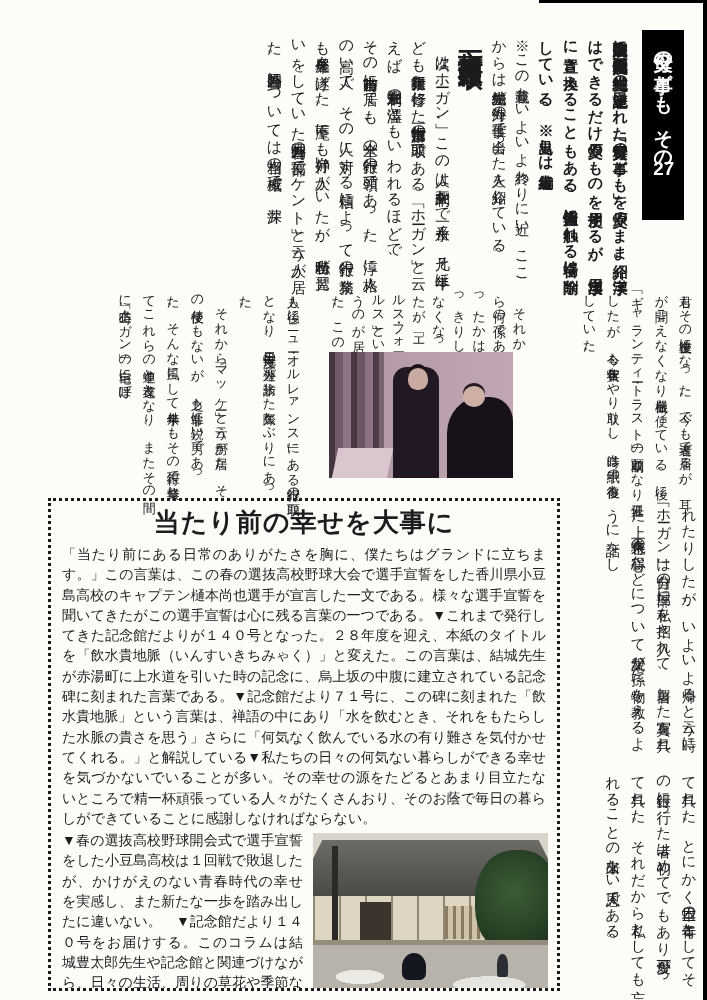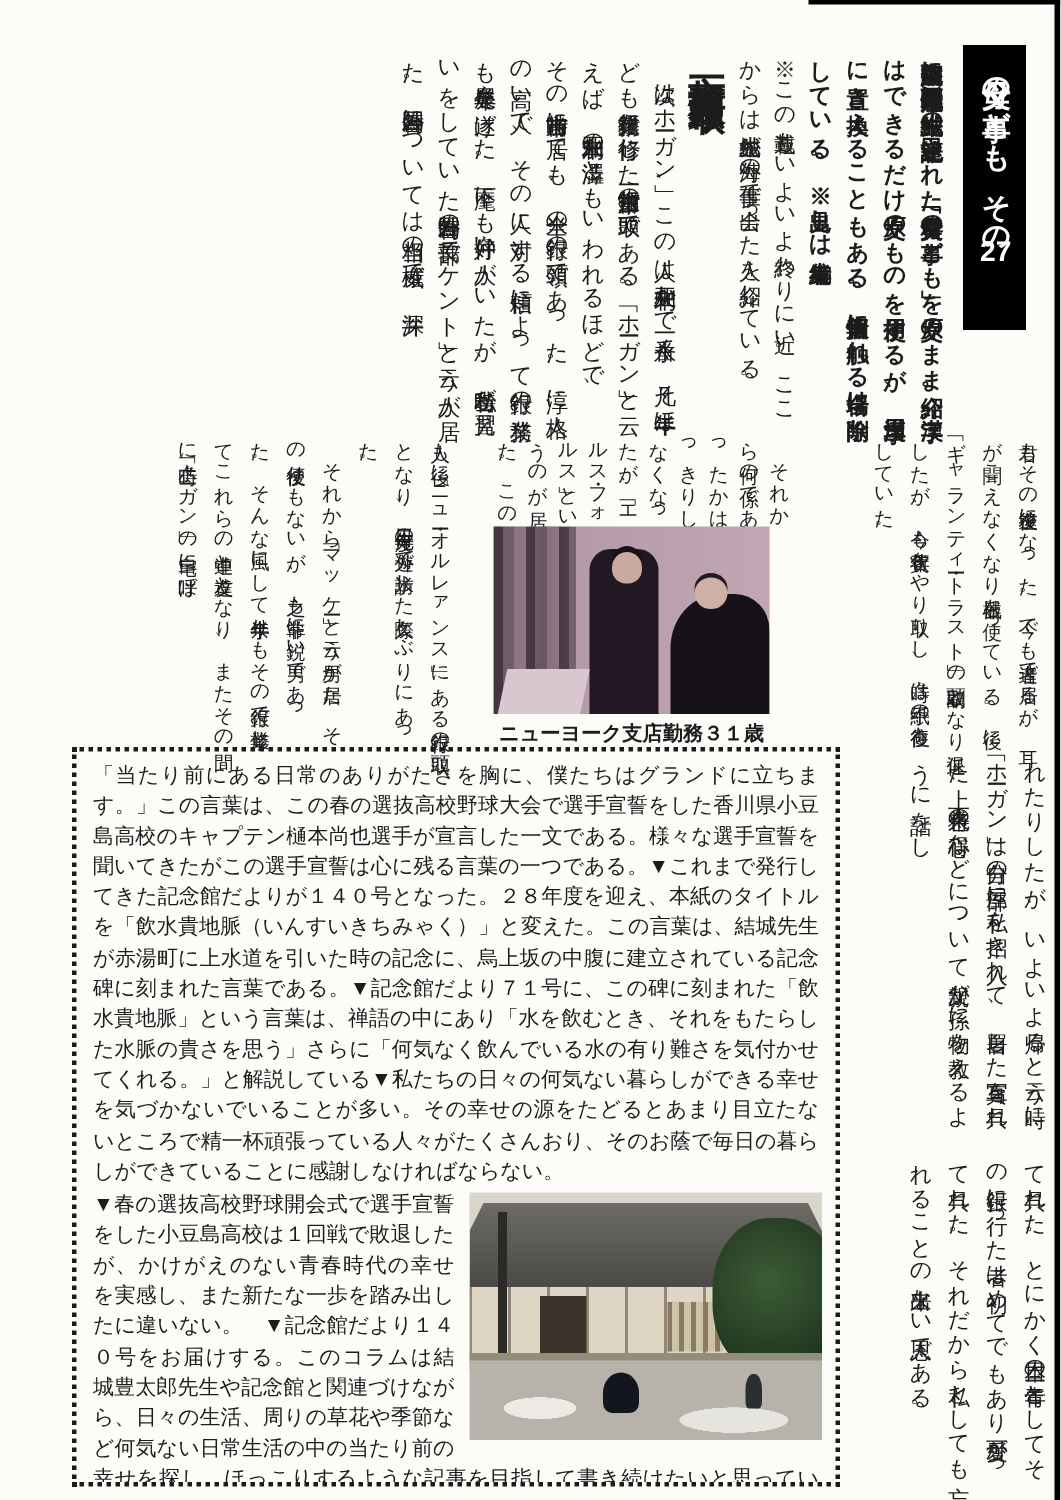--- a/index.html
+++ b/index.html
@@ -117,30 +117,30 @@
     <div class="mid-center">
       <div class="mc-text">それから何の係であったかはっきりしなくなったが、「エルス・フォールス」というのが居た。この</div>
       <div class="photo1">
         <div class="p1-curtain"></div>
         <div class="p1-standing"></div>
         <div class="p1-face1"></div>
         <div class="p1-seated"></div>
         <div class="p1-face2"></div>
         <div class="p1-papers"></div>
       </div>
-      <div class="photo-caption">ニューヨーク支店勤務３１歳</div>
     </div>
     <div class="mid-left v">
       <p>人も後に「ニュー・オルレァンス」にある銀行の頭取となり、先年二度目の外遊で訪米した際久しぶりにあった。</p>
       <p class="indent">それから「マッケー」と云う男が居た。その後便りもないが、之も非常に鋭い男であった。そんな風にして半年余りもその銀行で修業してこれらの連中と友達となり、またその間に時々「ホーガン」の自宅に呼ば</p>
     </div>
   </section>
 
   <section class="bottom-block">
     <div class="column-box">
+      <h3 class="column-title">当たり前の幸せを大事に</h3>
       <p>「当たり前にある日常のありがたさを胸に、僕たちはグランドに立ちます。」この言葉は、この春の選抜高校野球大会で選手宣誓をした香川県小豆島高校のキャプテン樋本尚也選手が宣言した一文である。様々な選手宣誓を聞いてきたがこの選手宣誓は心に残る言葉の一つである。▼これまで発行してきた記念館だよりが１４０号となった。２８年度を迎え、本紙のタイトルを「飲水貴地脈（いんすいきちみゃく）」と変えた。この言葉は、結城先生が赤湯町に上水道を引いた時の記念に、烏上坂の中腹に建立されている記念碑に刻まれた言葉である。▼記念館だより７１号に、この碑に刻まれた「飲水貴地脈」という言葉は、禅語の中にあり「水を飲むとき、それをもたらした水脈の貴さを思う」さらに「何気なく飲んでいる水の有り難さを気付かせてくれる。」と解説している▼私たちの日々の何気ない暮らしができる幸せを気づかないでいることが多い。その幸せの源をたどるとあまり目立たないところで精一杯頑張っている人々がたくさんおり、そのお蔭で毎日の暮らしができていることに感謝しなければならない。</p>
       <div class="box-part2">
         <div class="photo2">
           <div class="ph2-roof"></div>
           <div class="ph2-wall"></div>
           <div class="ph2-door"></div>
           <div class="ph2-window"></div>
           <div class="ph2-pole"></div>
           <div class="ph2-tree"></div>
           <div class="ph2-wallband"></div>

